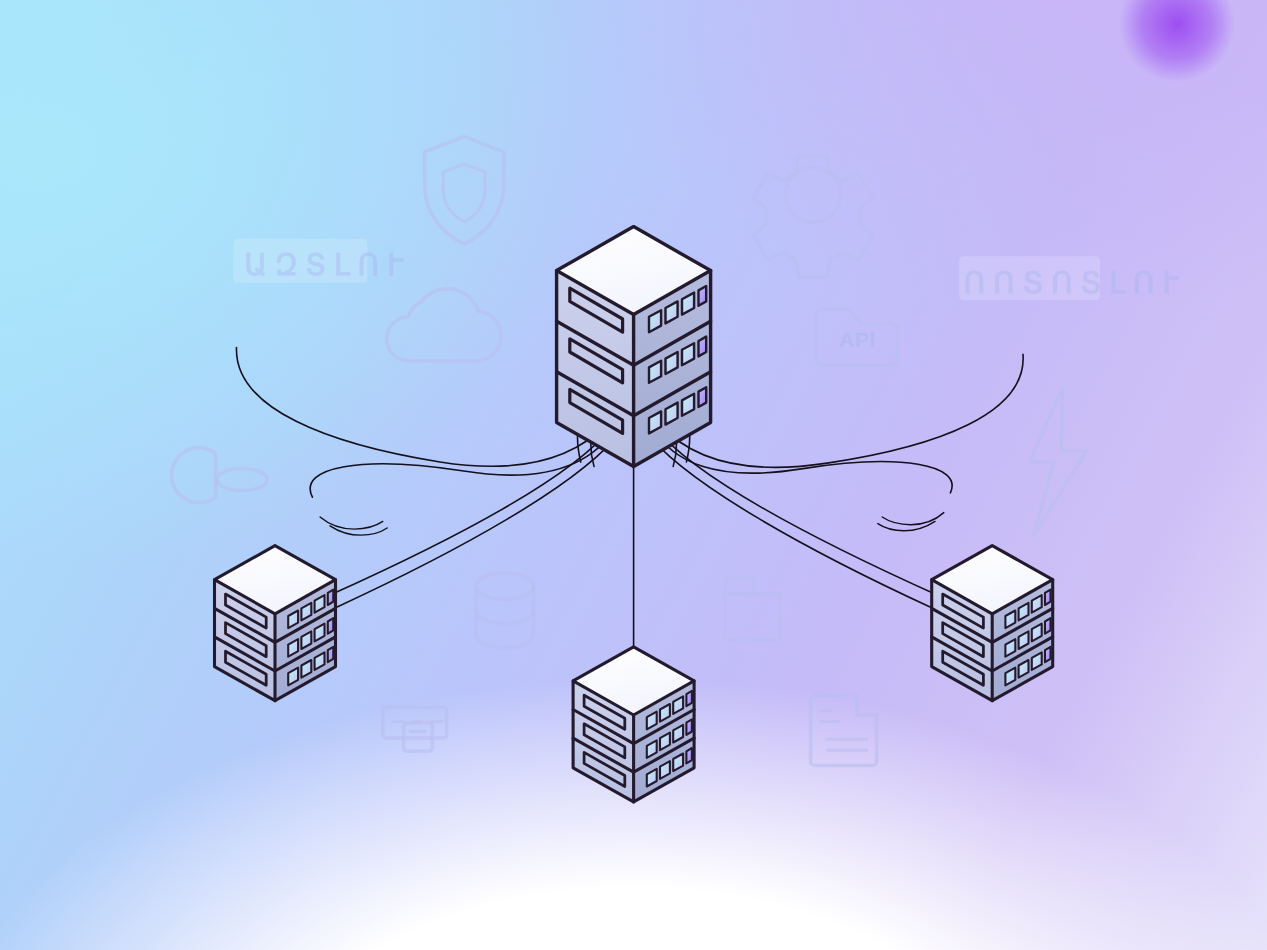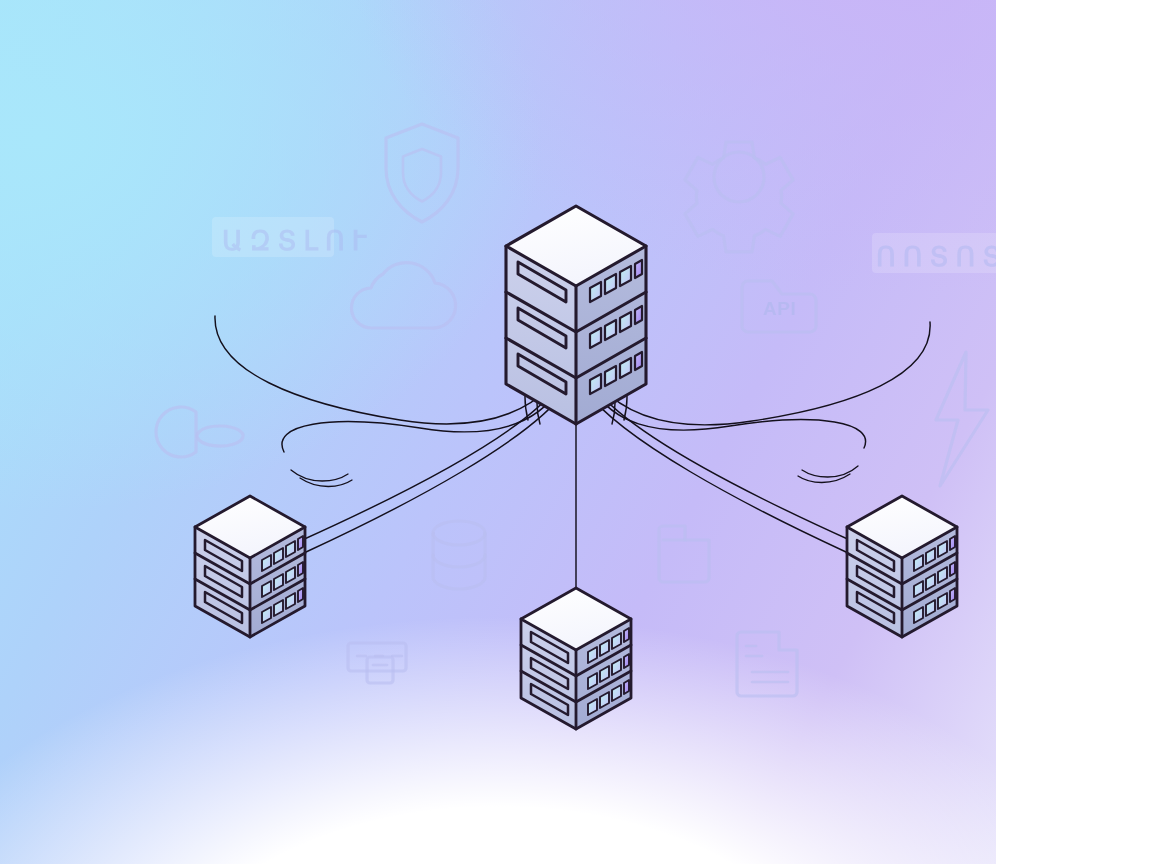--- a/index.html
+++ b/index.html
@@ -3,21 +3,21 @@
 <meta charset="utf-8">
 <title>Distributed Server Network Illustration</title>
 <style>
   html,body{margin:0;padding:0;}
   body{
     width:1152px;height:864px;overflow:hidden;
     font-family:"Liberation Sans", sans-serif;
     background:#ffffff;
   }
   #stage{
-    position:relative;width:996px;height:864px;overflow:hidden;
+    position:relative;width:1152px;height:864px;overflow:hidden;
     background:
       radial-gradient(circle 70px at 1070px 22px, rgba(150,60,240,.85) 0%, rgba(150,60,240,.45) 45%, rgba(150,60,240,0) 75%),
       radial-gradient(ellipse 900px 560px at 50% 118%, #ffffff 0%, #ffffff 38%, rgba(255,255,255,0) 72%),
       radial-gradient(ellipse 760px 520px at 88% -8%, #c9b4f7 0%, rgba(201,180,247,0) 70%),
       radial-gradient(ellipse 700px 520px at 4% 16%, #a9e7fb 0%, rgba(169,231,251,0) 72%),
       linear-gradient(118deg, #a7e4fa 0%, #aed2fa 26%, #bbc4fb 48%, #c5bbf8 66%, #cfc0f6 82%, #e6e2fb 100%);
   }
   #art{position:absolute;inset:0;width:1152px;height:864px;display:block;}
   .ghost{fill:none;stroke:#b9bff0;stroke-opacity:.62;stroke-width:3.2;
          stroke-linecap:round;stroke-linejoin:round;}

